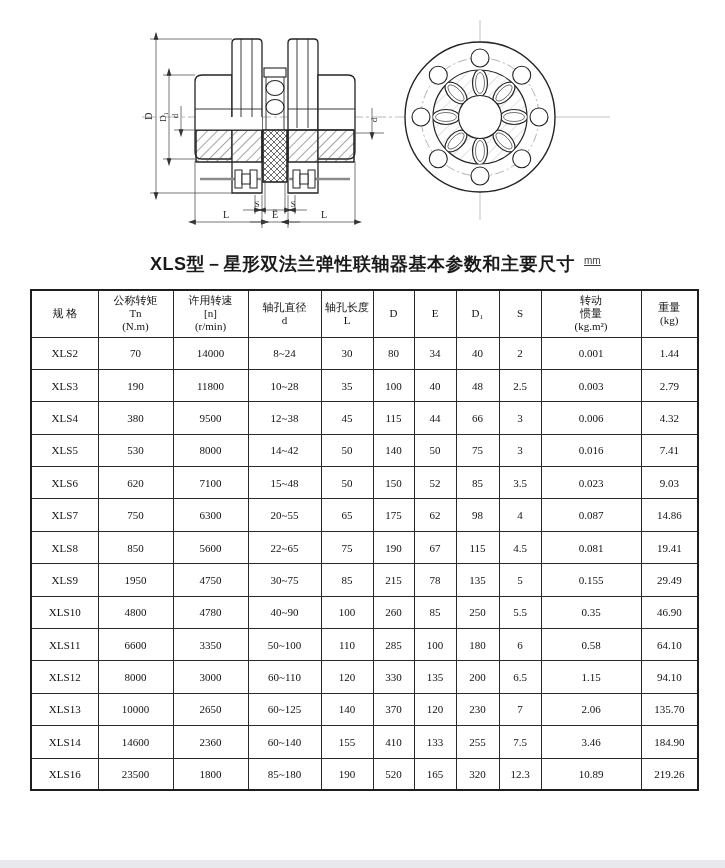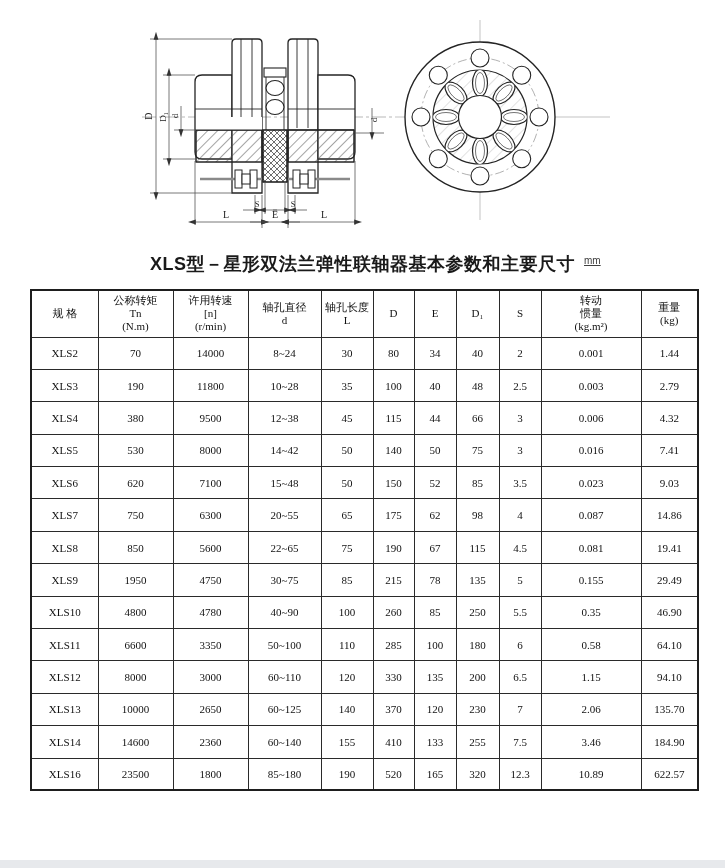--- a/index.html
+++ b/index.html
@@ -476,18 +476,18 @@
         <td>XLS16</td>
         <td>23500</td>
         <td>1800</td>
         <td>85~180</td>
         <td>190</td>
         <td>520</td>
         <td>165</td>
         <td>320</td>
         <td>12.3</td>
         <td>10.89</td>
-        <td>622.57</td>
+        <td>219.26</td>
       </tr>
     </tbody>
 </table>
 
 <div class="bottom-strip"></div>
 
 </body></html>

